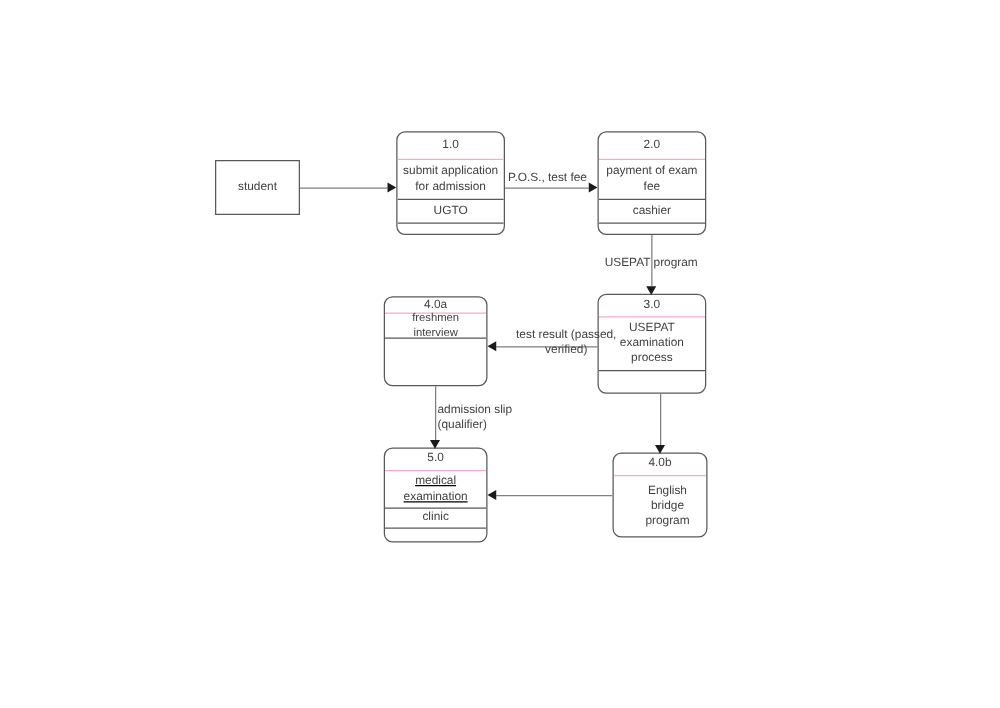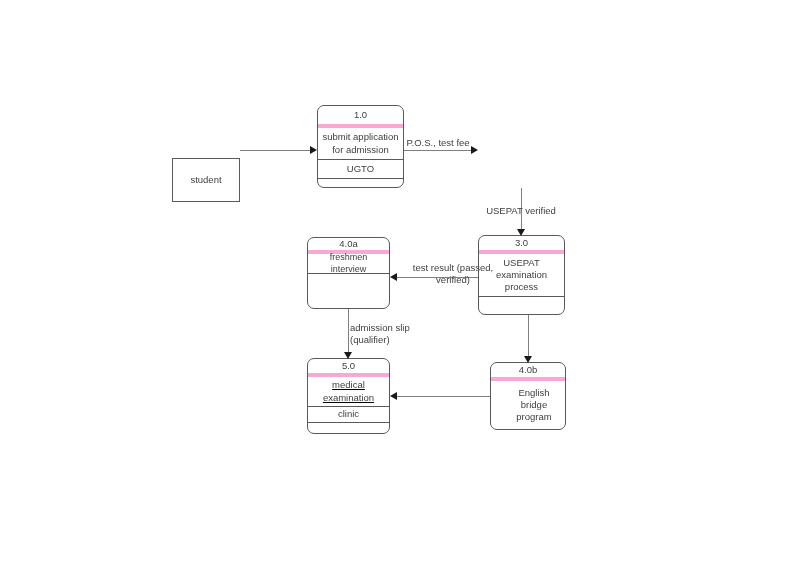--- a/index.html
+++ b/index.html
@@ -44,21 +44,21 @@
     flex-direction: column;
     overflow: hidden;
   }
   .sec {
     display: flex;
     align-items: center;
     justify-content: center;
     box-sizing: border-box;
   }
   .sec-id {
-    border-bottom: 4px solid #f9a8d4;
+    border-bottom: 1px solid #f9a8d4;
   }
   .sec-body {
     border-bottom: 1px solid #595959;
     flex: none;
   }
   .sec-actor {
     border-bottom: 1px solid #595959;
   }
   .sec-last { border-bottom: none; }
   .sec-pad  { border-bottom: none; flex: 1 1 auto; }
@@ -112,38 +112,51 @@
     line-height: 1.28;
     white-space: pre-line;
     background: transparent;
   }
 </style>
 </head>
 <body>
 
 <div id="canvas">
 
-  <div class="entity" style="left:172px; top:128px; width:68px; height:44px;margin-top:30px;">
+  <div class="entity" style="left:172px; top:128px; width:68px; height:44px;">
     <span class="entity-label">student</span>
   </div>
 
   <div class="process" style="left:317px; top:105px; width:87px; height:83px;">
     <div class="sec sec-id" style="height:22px;">
       <span class="sec-text">1.0</span>
     </div>
     <div class="sec sec-body" style="height:32px;">
       <span class="sec-text" style="white-space: pre-line;">submit application
 for admission</span>
     </div>
     <div class="sec sec-actor" style="height:19px;">
       <span class="sec-text">UGTO</span>
     </div>
     <div class="sec sec-pad"></div>
   </div>
 
+  <div class="process" style="left:478px; top:105px; width:87px; height:83px;">
+    <div class="sec sec-id" style="height:22px;">
+      <span class="sec-text">2.0</span>
+    </div>
+    <div class="sec sec-body" style="height:32px;">
+      <span class="sec-text" style="white-space: pre-line;">payment of exam
+fee</span>
+    </div>
+    <div class="sec sec-actor" style="height:19px;">
+      <span class="sec-text">cashier</span>
+    </div>
+    <div class="sec sec-pad"></div>
+  </div>
 
   <div class="process" style="left:478px; top:235px; width:87px; height:80px;">
     <div class="sec sec-id" style="height:18px;">
       <span class="sec-text">3.0</span>
     </div>
     <div class="sec sec-body" style="height:43px;">
       <span class="sec-text" style="white-space: pre-line;">USEPAT
 examination
 process</span>
     </div>
@@ -191,21 +204,21 @@
 
   <div class="hline" style="left:240px; top:150px; width:70px;"></div>
   <div class="arrow arrow-right" style="left:310px; top:146px;"></div>
 
   <div class="hline" style="left:404px; top:150px; width:67px;"></div>
   <div class="arrow arrow-right" style="left:471px; top:146px;"></div>
   <div class="flow-label" style="left:404px; top:137px; width:68px;">P.O.S., test fee</div>
 
   <div class="vline" style="left:521px; top:188px; height:41px;"></div>
   <div class="arrow arrow-down" style="left:517px; top:229px;"></div>
-  <div class="flow-label" style="left:471px; top:205px; width:100px;">USEPAT verified</div>
+  <div class="flow-label" style="left:471px; top:205px; width:100px;">USEPAT program</div>
 
   <div class="hline" style="left:397px; top:277px; width:81px;"></div>
   <div class="arrow arrow-left" style="left:390px; top:273px;"></div>
   <div class="flow-label" style="left: 407px; top: 262px; width: 92px; white-space: pre-line;">test result (passed,
 verified)</div>
 
   <div class="vline" style="left:348px; top:309px; height:43px;"></div>
   <div class="arrow arrow-down" style="left:344px; top:352px;"></div>
   <div class="flow-label" style="left: 350px; top: 322px; width: 80px; text-align: left; white-space: pre-line;">admission slip
 (qualifier)</div>

